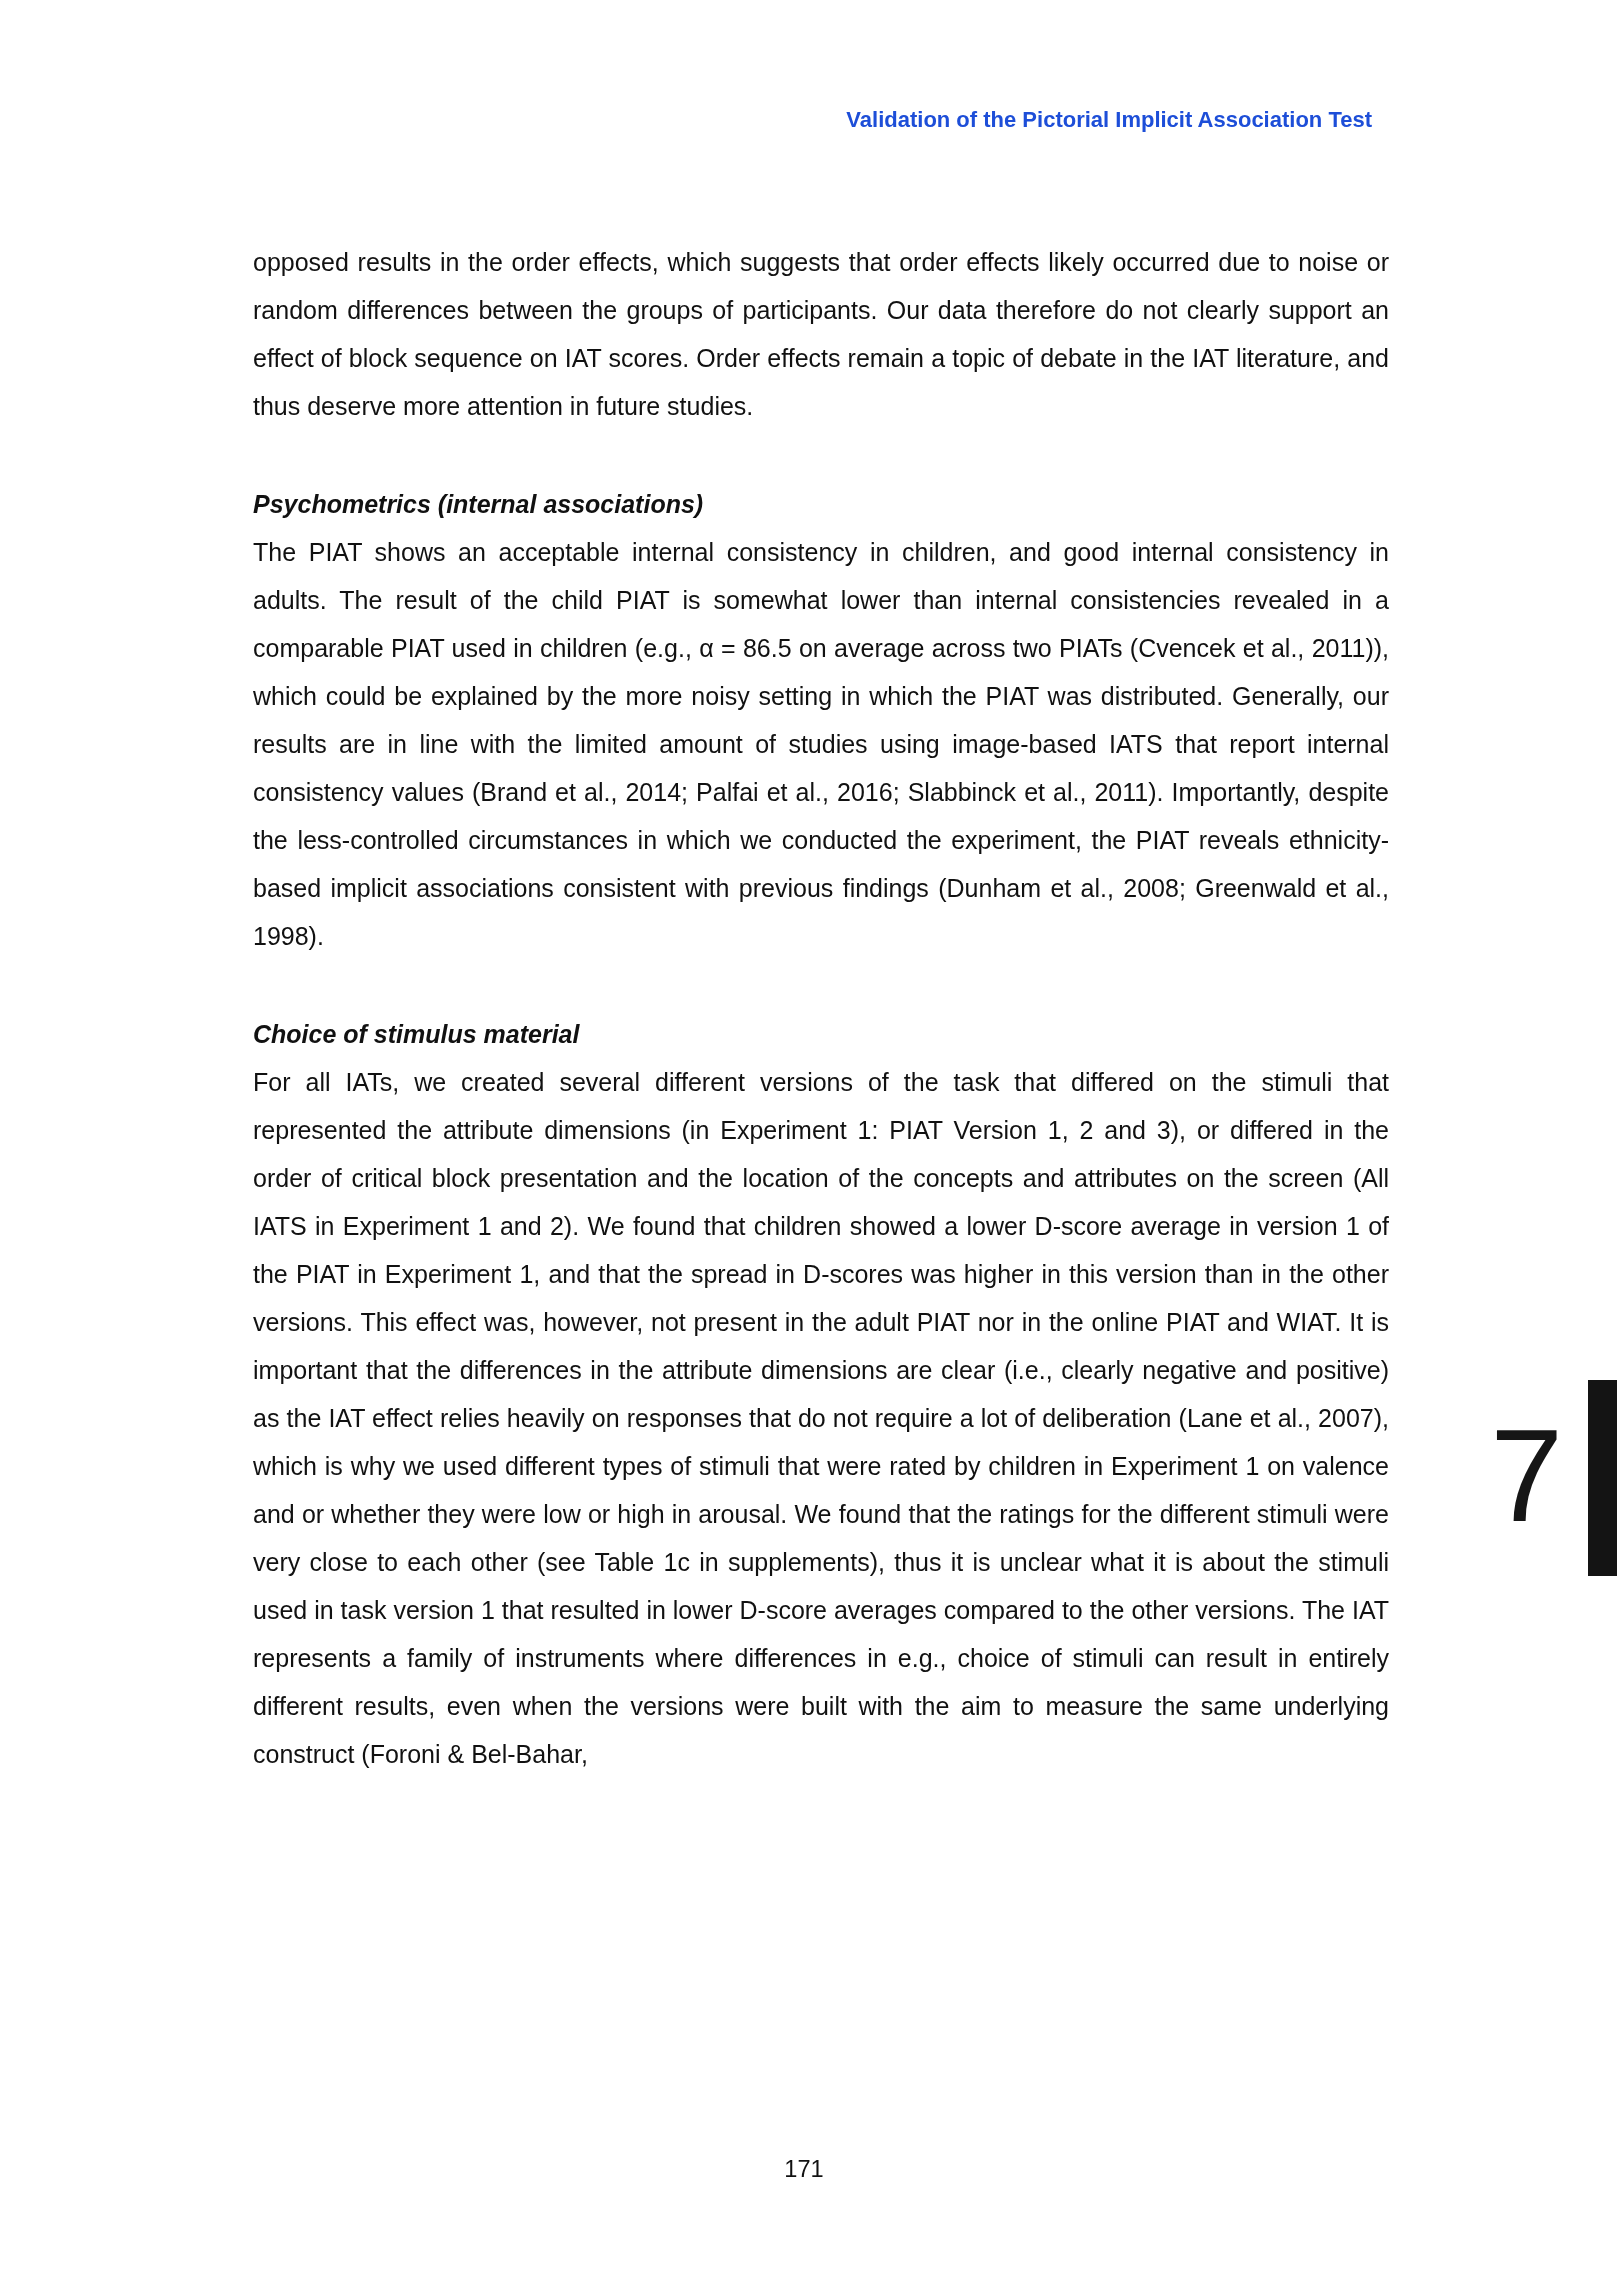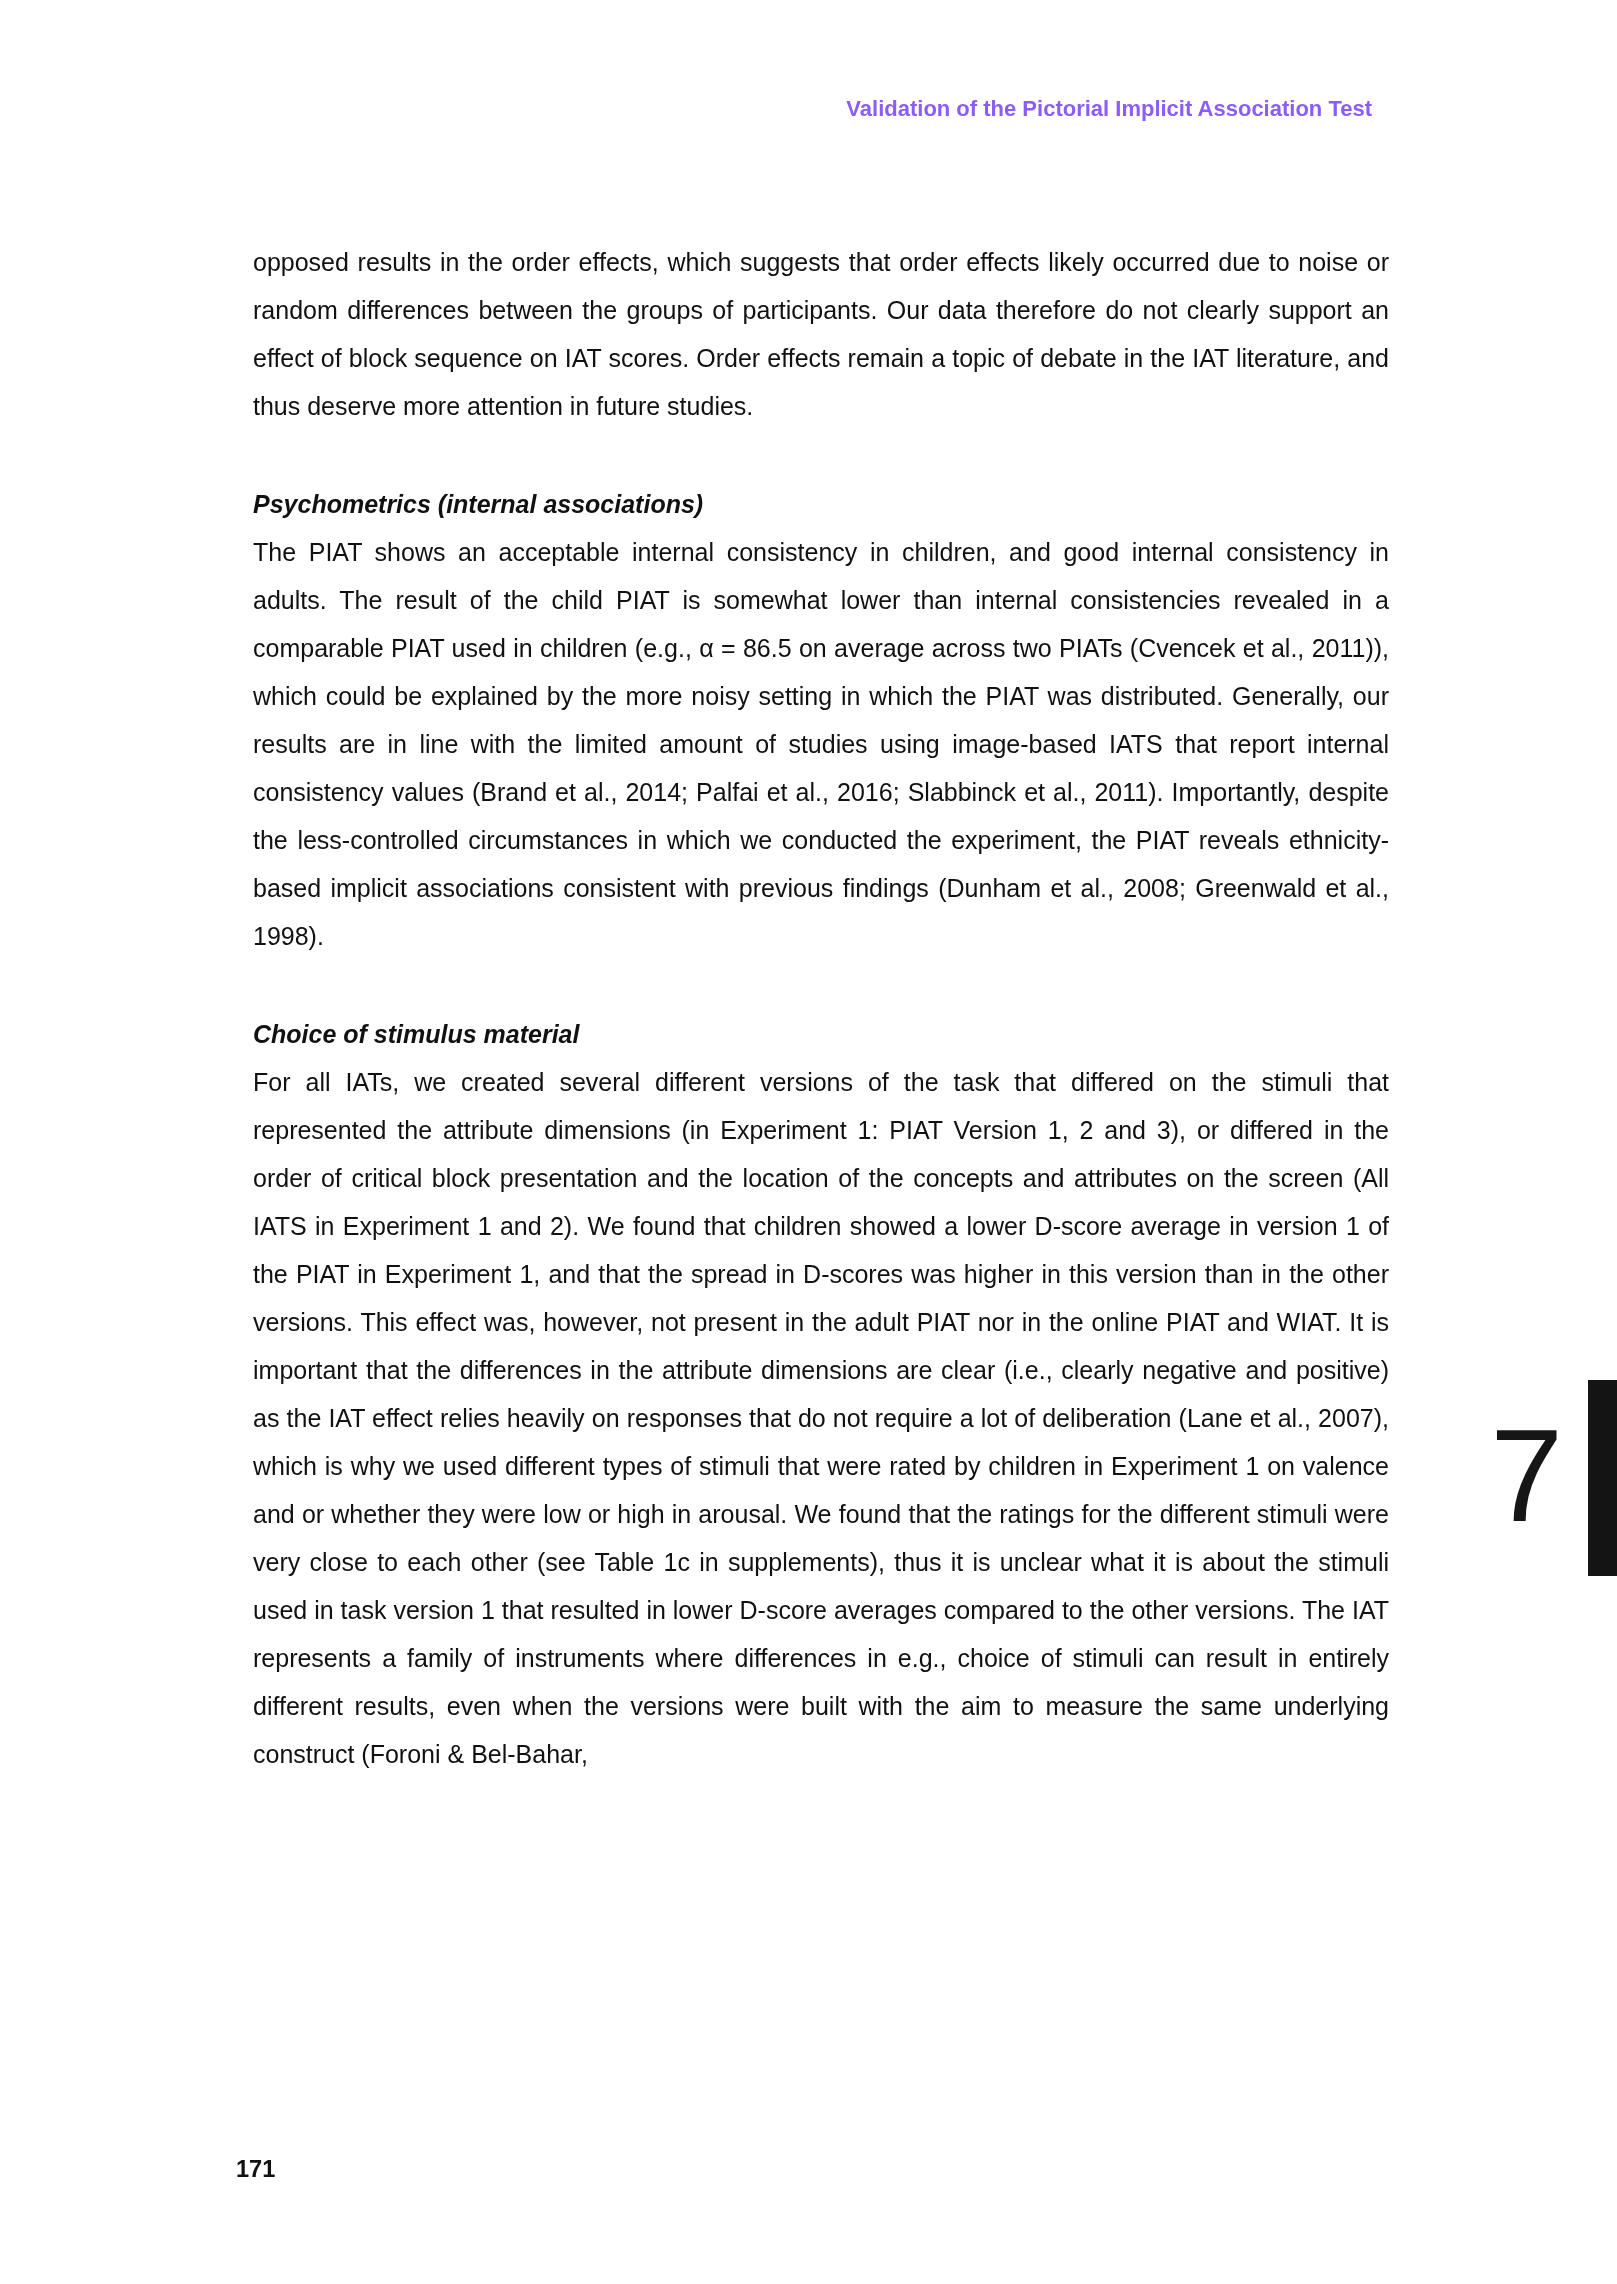--- a/index.html
+++ b/index.html
@@ -9,27 +9,27 @@
     width: 1618px;
     height: 2284px;
     background: #ffffff;
     font-family: "Liberation Sans", sans-serif;
     color: #1a1a1a;
     overflow: hidden;
     margin: 0 auto;
   }
   .running-header {
     position: absolute;
-    top: 96px;
+    top: 107px;
     left: 236px;
     width: 1136px;
     text-align: right;
     font-size: 22px;
     font-weight: 700;
-    color: #8b5cf6;
+    color: #1d4ed8;
   }
   .content {
     position: absolute;
     top: 238px;
     left: 253px;
     width: 1136px;
     font-size: 25px;
     line-height: 48px;
     text-align: justify;
     color: #111111;
@@ -62,24 +62,23 @@
     right: 0;
     width: 30px;
     height: 196px;
     background: #141414;
   }
   .page-footer {
     position: absolute;
     top: 2156px;
     left: 236px;
     width: 1136px;
-    text-align: left;
+    text-align: center;
     font-size: 23.6px;
     color: #111111;
-    font-weight: bold;
   }
 </style>
 </head>
 <body>
 
 <div class="page">
 
   <div class="running-header">Validation of the Pictorial Implicit Association Test</div>
 
   <div class="content">

